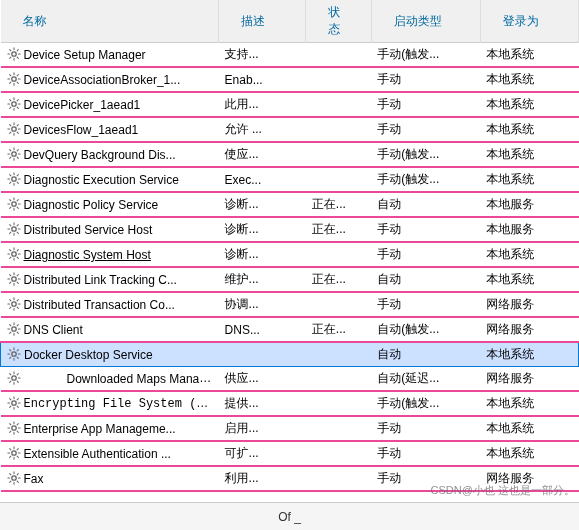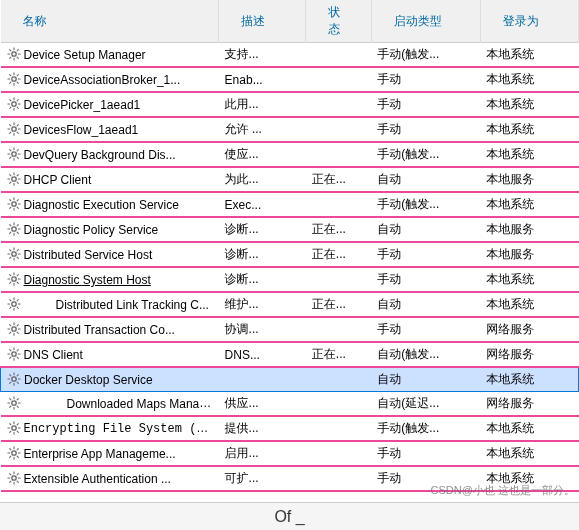--- a/index.html
+++ b/index.html
@@ -72,21 +72,21 @@
       position: absolute;
       bottom: 0;
       left: 0;
       right: 0;
       height: 28px;
       background: #f5f5f5;
       border-top: 1px solid #ccc;
       display: flex;
       align-items: center;
       justify-content: center;
-      font-size: 16px;
+      font-size: 12px;
       color: #333;
       gap: 8px;
     }
     .watermark {
       position: absolute;
       bottom: 32px;
       right: 0;
       left: 0;
       text-align: right;
       font-size: 11px;
@@ -157,30 +157,20 @@
   </svg></span><span style="vertical-align: middle;">DevQuery Background Dis...</span></td>
           <td class="col-desc">使应...</td>
           <td class="col-status"></td>
           <td class="col-startup">手动(触发...</td>
           <td class="col-login">本地系统</td>
         </tr>
         <tr>
           <td class="col-name"><span class="service-icon gear-icon"><svg viewBox="0 0 16 16" xmlns="http://www.w3.org/2000/svg">
     <circle cx="8" cy="8" r="2.5" fill="none" stroke="#666" stroke-width="1.5"></circle>
     <path d="M8 1v2M8 13v2M1 8h2M13 8h2M3.05 3.05l1.41 1.41M11.54 11.54l1.41 1.41M3.05 12.95l1.41-1.41M11.54 4.46l1.41-1.41" stroke="#666" stroke-width="1.2" stroke-linecap="round"></path>
-  </svg></span><span style="vertical-align: middle;">DHCP Client</span></td>
-          <td class="col-desc">为此...</td>
-          <td class="col-status">正在...</td>
-          <td class="col-startup">自动</td>
-          <td class="col-login">本地服务</td>
-        </tr>
-        <tr>
-          <td class="col-name"><span class="service-icon gear-icon"><svg viewBox="0 0 16 16" xmlns="http://www.w3.org/2000/svg">
-    <circle cx="8" cy="8" r="2.5" fill="none" stroke="#666" stroke-width="1.5"></circle>
-    <path d="M8 1v2M8 13v2M1 8h2M13 8h2M3.05 3.05l1.41 1.41M11.54 11.54l1.41 1.41M3.05 12.95l1.41-1.41M11.54 4.46l1.41-1.41" stroke="#666" stroke-width="1.2" stroke-linecap="round"></path>
   </svg></span><span style="vertical-align: middle;">Diagnostic Execution Service</span></td>
           <td class="col-desc">Exec...</td>
           <td class="col-status"></td>
           <td class="col-startup">手动(触发...</td>
           <td class="col-login">本地系统</td>
         </tr>
         <tr>
           <td class="col-name"><span class="service-icon gear-icon"><svg viewBox="0 0 16 16" xmlns="http://www.w3.org/2000/svg">
     <circle cx="8" cy="8" r="2.5" fill="none" stroke="#666" stroke-width="1.5"></circle>
     <path d="M8 1v2M8 13v2M1 8h2M13 8h2M3.05 3.05l1.41 1.41M11.54 11.54l1.41 1.41M3.05 12.95l1.41-1.41M11.54 4.46l1.41-1.41" stroke="#666" stroke-width="1.2" stroke-linecap="round"></path>
@@ -207,21 +197,21 @@
   </svg></span><span style="vertical-align: middle; text-decoration: underline;">Diagnostic System Host</span></td>
           <td class="col-desc">诊断...</td>
           <td class="col-status"></td>
           <td class="col-startup">手动</td>
           <td class="col-login">本地系统</td>
         </tr>
         <tr>
           <td class="col-name"><span class="service-icon gear-icon"><svg viewBox="0 0 16 16" xmlns="http://www.w3.org/2000/svg">
     <circle cx="8" cy="8" r="2.5" fill="none" stroke="#666" stroke-width="1.5"></circle>
     <path d="M8 1v2M8 13v2M1 8h2M13 8h2M3.05 3.05l1.41 1.41M11.54 11.54l1.41 1.41M3.05 12.95l1.41-1.41M11.54 4.46l1.41-1.41" stroke="#666" stroke-width="1.2" stroke-linecap="round"></path>
-  </svg></span><span style="vertical-align: middle; margin-left: 32px;">Distributed Link Tracking C...</span></td>
+  </svg></span><span style="vertical-align: middle;">Distributed Link Tracking C...</span></td>
           <td class="col-desc">维护...</td>
           <td class="col-status">正在...</td>
           <td class="col-startup">自动</td>
           <td class="col-login">本地系统</td>
         </tr>
         <tr>
           <td class="col-name"><span class="service-icon gear-icon"><svg viewBox="0 0 16 16" xmlns="http://www.w3.org/2000/svg">
     <circle cx="8" cy="8" r="2.5" fill="none" stroke="#666" stroke-width="1.5"></circle>
     <path d="M8 1v2M8 13v2M1 8h2M13 8h2M3.05 3.05l1.41 1.41M11.54 11.54l1.41 1.41M3.05 12.95l1.41-1.41M11.54 4.46l1.41-1.41" stroke="#666" stroke-width="1.2" stroke-linecap="round"></path>
   </svg></span><span style="vertical-align: middle; margin-top: 16px;">Distributed Transaction Co...</span></td>
@@ -282,20 +272,30 @@
         </tr>
         <tr>
           <td class="col-name"><span class="service-icon gear-icon"><svg viewBox="0 0 16 16" xmlns="http://www.w3.org/2000/svg">
     <circle cx="8" cy="8" r="2.5" fill="none" stroke="#666" stroke-width="1.5"></circle>
     <path d="M8 1v2M8 13v2M1 8h2M13 8h2M3.05 3.05l1.41 1.41M11.54 11.54l1.41 1.41M3.05 12.95l1.41-1.41M11.54 4.46l1.41-1.41" stroke="#666" stroke-width="1.2" stroke-linecap="round"></path>
   </svg></span><span style="vertical-align: middle;">Extensible Authentication ...</span></td>
           <td class="col-desc">可扩...</td>
           <td class="col-status"></td>
           <td class="col-startup">手动</td>
           <td class="col-login">本地系统</td>
+        </tr>
+        <tr>
+          <td class="col-name"><span class="service-icon gear-icon"><svg viewBox="0 0 16 16" xmlns="http://www.w3.org/2000/svg">
+    <circle cx="8" cy="8" r="2.5" fill="none" stroke="#666" stroke-width="1.5"></circle>
+    <path d="M8 1v2M8 13v2M1 8h2M13 8h2M3.05 3.05l1.41 1.41M11.54 11.54l1.41 1.41M3.05 12.95l1.41-1.41M11.54 4.46l1.41-1.41" stroke="#666" stroke-width="1.2" stroke-linecap="round"></path>
+  </svg></span><span style="vertical-align: middle;">Fax</span></td>
+          <td class="col-desc">利用...</td>
+          <td class="col-status"></td>
+          <td class="col-startup">手动</td>
+          <td class="col-login">网络服务</td>
         </tr>
       </tbody>
   </table>
   <div class="watermark">CSDN@小也 这也是一部分。</div>
   <div class="footer">
     <span>Of _</span>
   </div>
 </div>
 
 </body></html>

